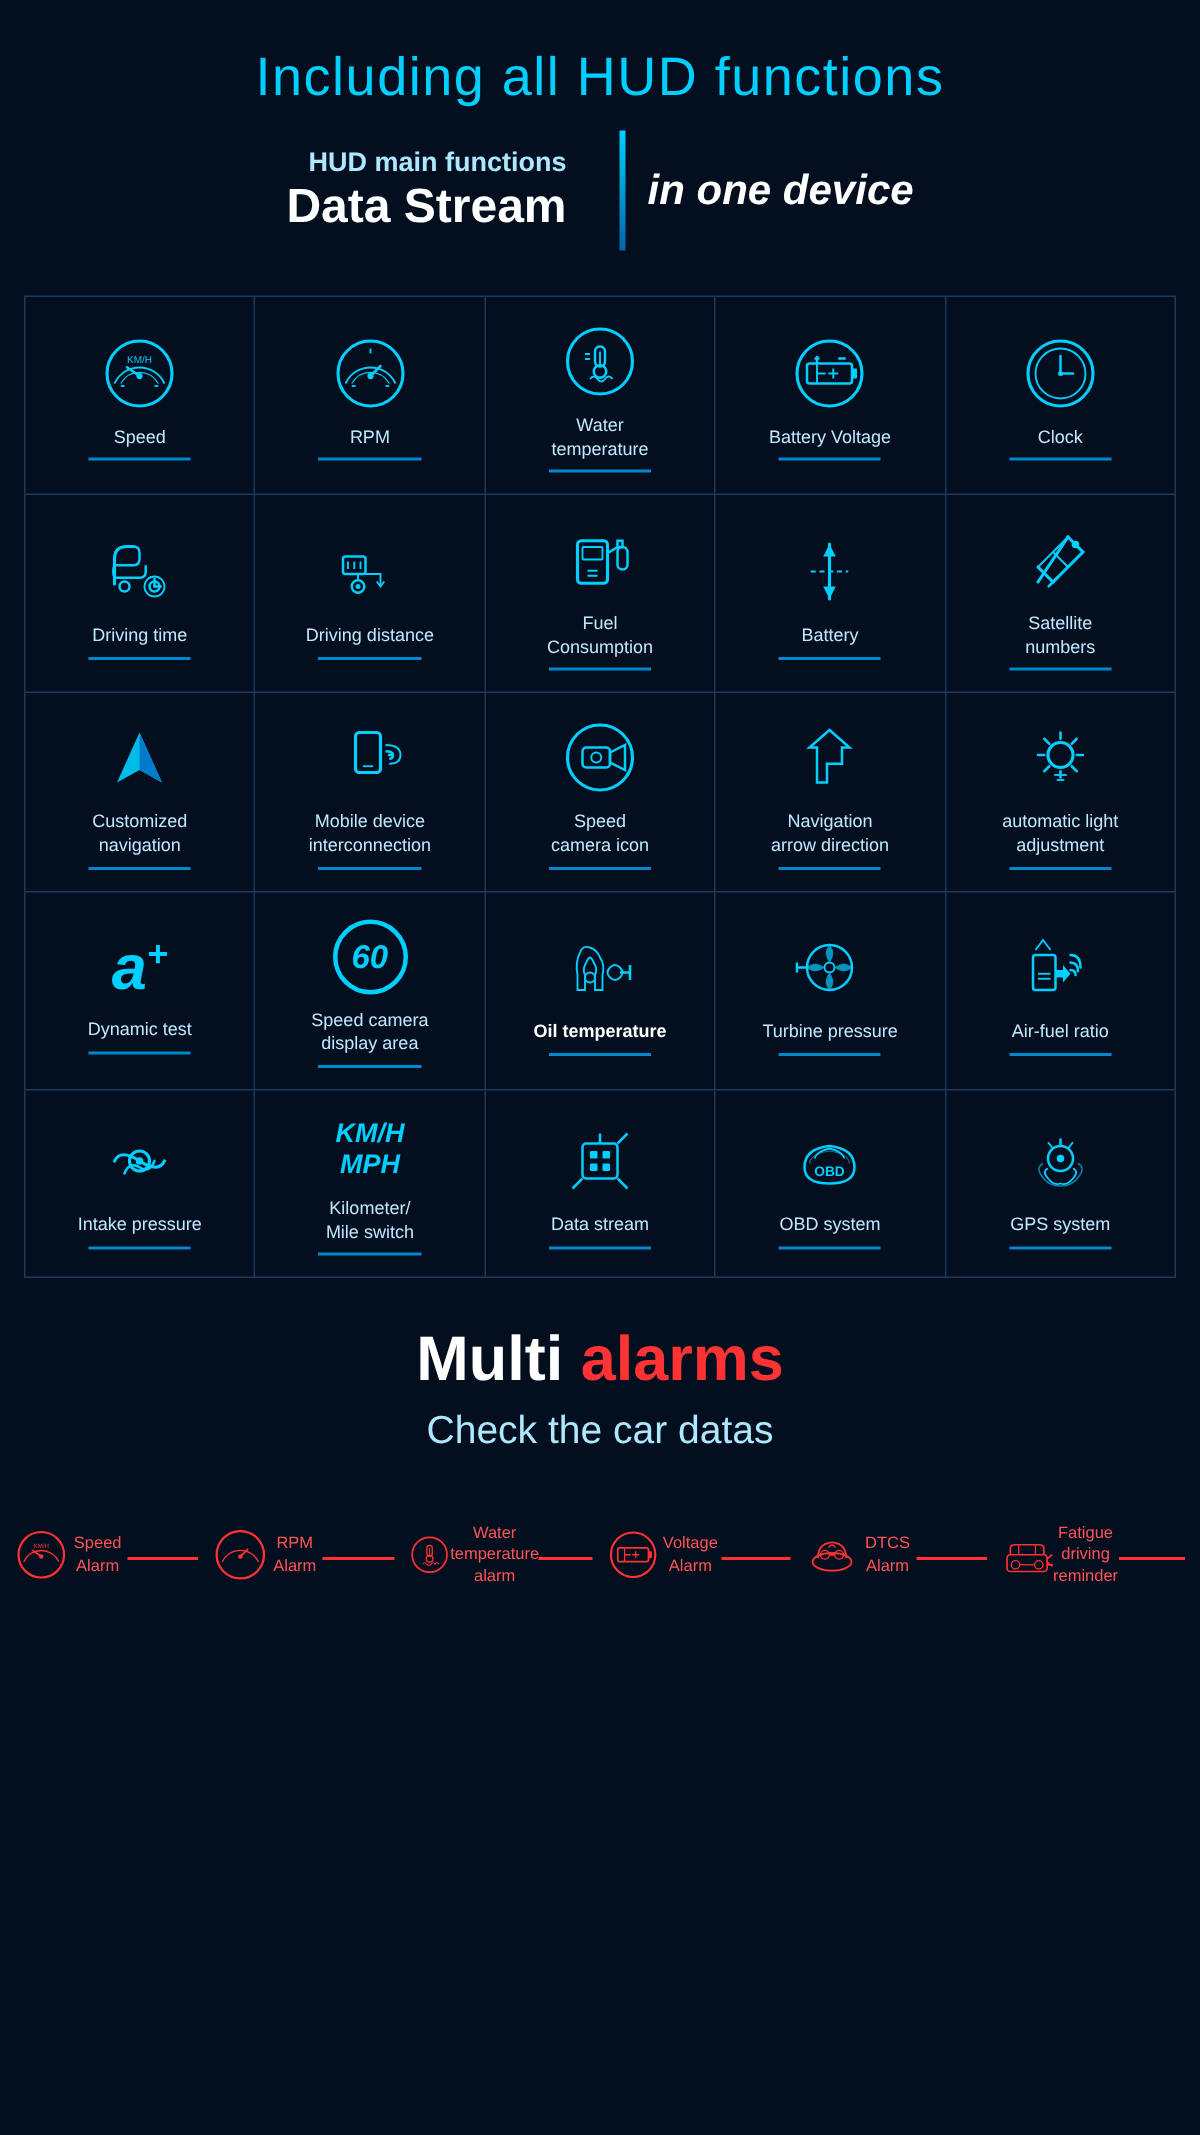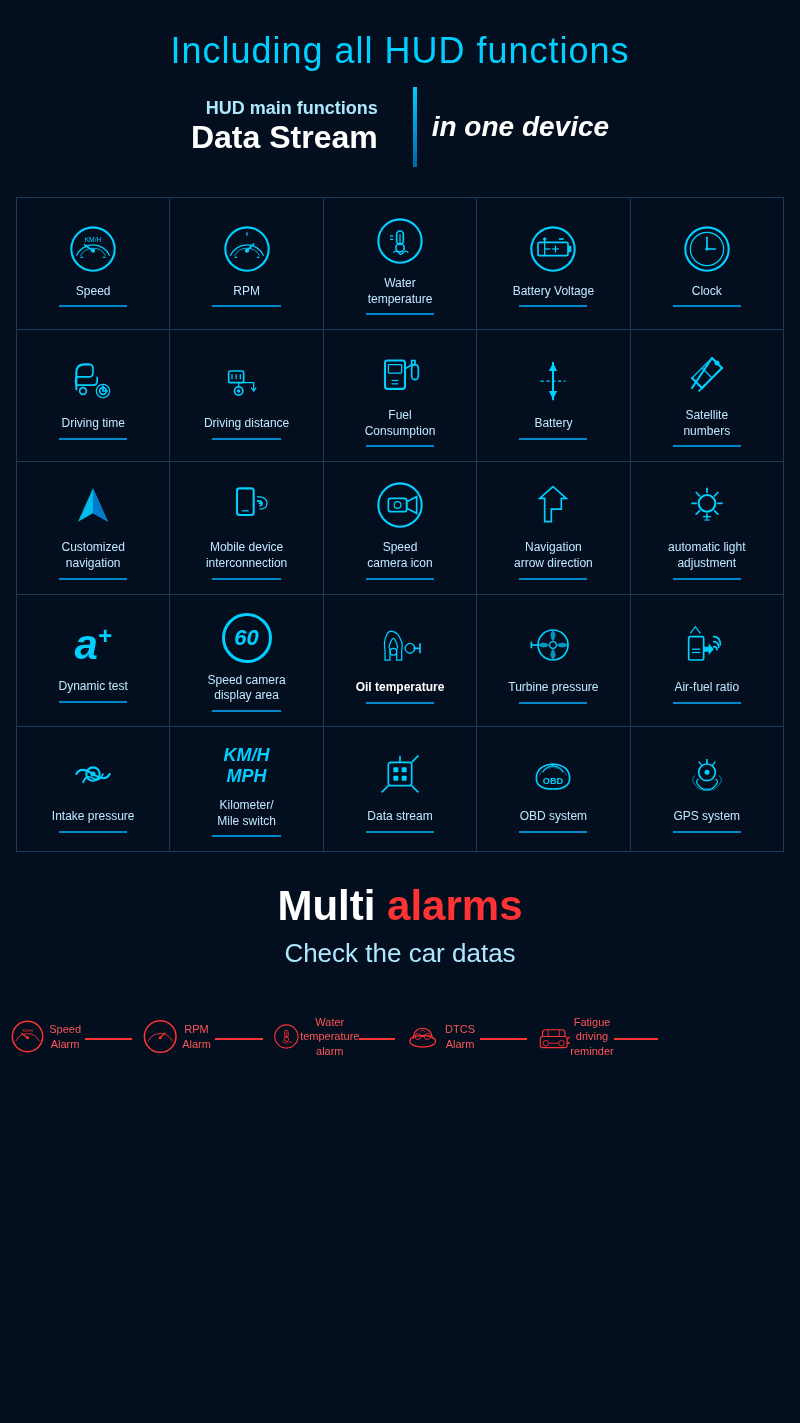--- a/index.html
+++ b/index.html
@@ -507,20 +507,33 @@
       <circle cx="30" cy="30" r="26" stroke="#ff3333" stroke-width="2.5" fill="none"></circle>
       <rect x="26" y="16" width="8" height="16" rx="4" stroke="#ff3333" stroke-width="2" fill="none"></rect>
       <circle cx="30" cy="36" r="5" stroke="#ff3333" stroke-width="2" fill="none"></circle>
       <line x1="30" y1="32" x2="30" y2="20" stroke="#ff3333" stroke-width="1.5"></line>
       <path d="M20 44 Q23 40 26 44 Q29 48 32 44 Q35 40 38 44 Q41 40 44 44" stroke="#ff3333" stroke-width="1.5" fill="none"></path>
     </svg>
     <div class="label" style="color:#ff5555;">Water<br>temperature<br>alarm</div>
     <div class="underline"></div>
   </div>
 
+  <div class="alarm-item">
+    <svg width="55" height="55" viewBox="0 0 60 60">
+      <circle cx="30" cy="30" r="26" stroke="#ff3333" stroke-width="2.5" fill="none"></circle>
+      <rect x="12" y="22" width="36" height="16" rx="2" stroke="#ff3333" stroke-width="2" fill="none"></rect>
+      <rect x="48" y="26" width="4" height="8" rx="1" fill="#ff3333"></rect>
+      <line x1="20" y1="22" x2="20" y2="38" stroke="#ff3333" stroke-width="1.5"></line>
+      <line x1="20" y1="30" x2="27" y2="30" stroke="#ff3333" stroke-width="1.5"></line>
+      <line x1="33" y1="26" x2="33" y2="34" stroke="#ff3333" stroke-width="1.5"></line>
+      <line x1="29" y1="30" x2="37" y2="30" stroke="#ff3333" stroke-width="1.5"></line>
+    </svg>
+    <div class="label" style="color:#ff5555;">Voltage Alarm</div>
+    <div class="underline"></div>
+  </div>
 
   <div class="alarm-item">
     <svg width="55" height="55" viewBox="0 0 60 60">
       <ellipse cx="30" cy="38" rx="22" ry="10" stroke="#ff3333" stroke-width="2" fill="none"></ellipse>
       <path d="M14 34 Q14 22 22 18 Q30 14 38 18 Q46 22 46 34" stroke="#ff3333" stroke-width="2" fill="none"></path>
       <circle cx="22" cy="30" r="5" stroke="#ff3333" stroke-width="1.5" fill="none"></circle>
       <circle cx="38" cy="30" r="5" stroke="#ff3333" stroke-width="1.5" fill="none"></circle>
       <line x1="27" y1="30" x2="33" y2="30" stroke="#ff3333" stroke-width="2"></line>
       <path d="M26 22 Q30 16 34 22" stroke="#ff3333" stroke-width="1.5" fill="none"></path>
     </svg>

